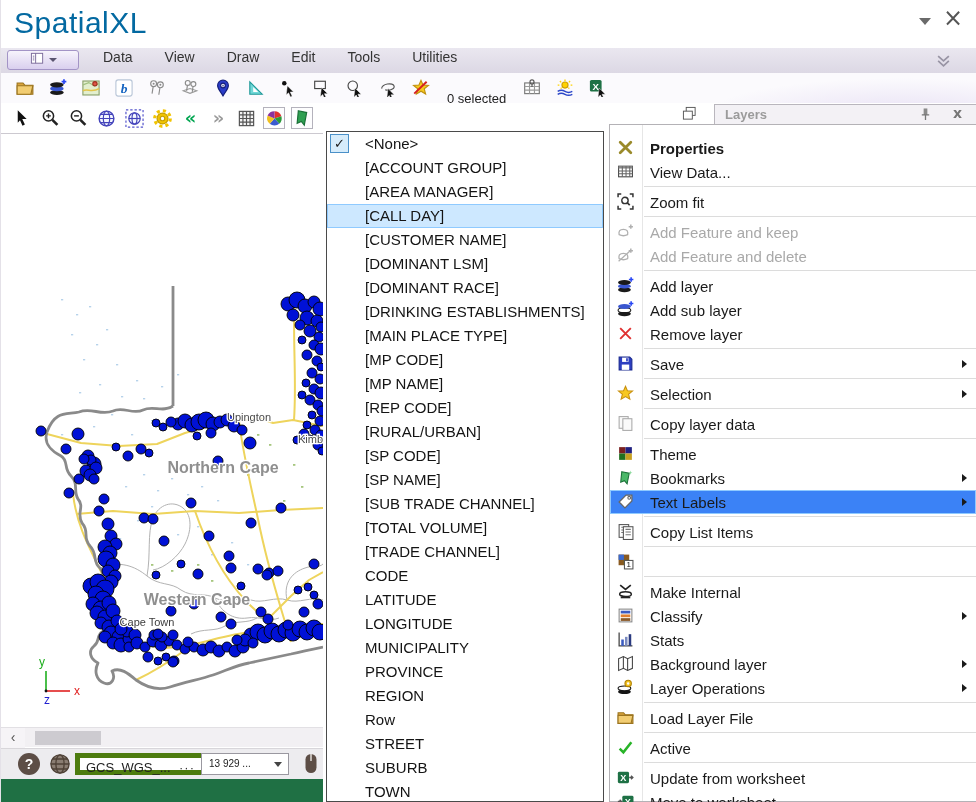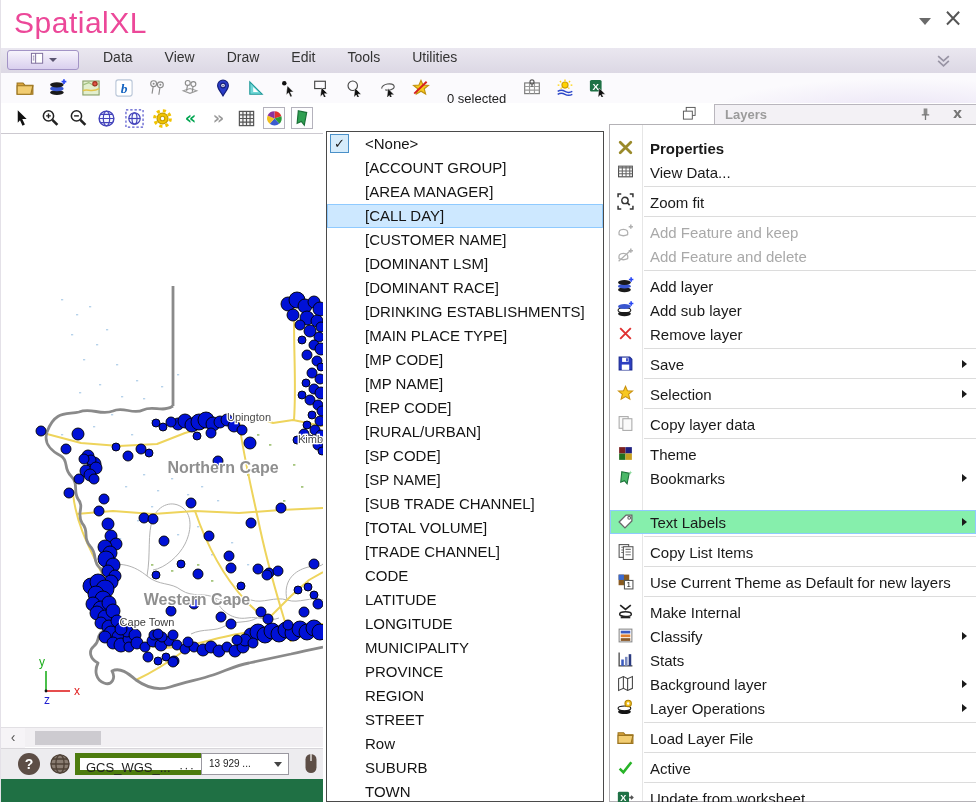--- a/index.html
+++ b/index.html
@@ -51,30 +51,30 @@
   .fl-row.hl{background:#cde8ff;box-shadow:inset 0 0 0 1px #8fcaff;}
   .fl-check{position:absolute;left:3px;top:2px;width:19px;height:19px;background:#d6ecfb;border:1px solid #4a90c8;box-sizing:border-box;text-align:center;line-height:17px;font-size:13px;color:#1a1a1a;font-family:"DejaVu Sans",sans-serif;}
   
   .context-menu{position:absolute;left:608px;top:124px;width:368px;height:678px;background:#fff;border:1px solid #b4b2b6;box-sizing:border-box;z-index:6;padding-top:11px;}
   .context-menu::before{content:'';position:absolute;left:32px;top:0;bottom:0;width:1px;background:#e6e6e6;}
   .cm-row{position:relative;height:24px;display:flex;align-items:center;font-size:15px;color:#1a1a1a;}
   .cm-icon{position:absolute;left:7px;top:3px;width:17px;height:17px;}
   .cm-label{margin-left:40px;white-space:nowrap;}
   .cm-row.bold .cm-label{font-weight:bold;}
   .cm-row.disabled{color:#a9a9a9;}
-  .cm-row.hl{background:#86efac;box-shadow:inset 0 0 0 1px #8fcaff;margin-top:20px;}
+  .cm-row.hl{background:#3b82f6;box-shadow:inset 0 0 0 1px #8fcaff;}
   .cm-arrow{position:absolute;right:9px;top:8px;width:0;height:0;border-left:5px solid #1a1a1a;border-top:4px solid transparent;border-bottom:4px solid transparent;}
   .cm-sep{height:1px;background:#dcdcdc;margin:2px 0 3px 34px;}
 </style>
 </head>
 <body>
 
 <div id="app">
   <div class="titlebar">
-    <span class="title" style="color: #ec4899;">SpatialXL</span>
+    <span class="title" style="color: #0369a1;">SpatialXL</span>
     <div class="win-collapse"></div>
     <div class="win-close">×</div>
   </div>
 
   <div class="menubar">
     <div class="app-btn">
       <span><svg width="15" height="15" viewBox="0 0 16 16">
             <rect x="1.5" y="2.5" width="12" height="10.5" fill="#fff" stroke="#7a6a9a"></rect>
             <path d="M6,2.5 V13" stroke="#7a6a9a"></path>
             <path d="M3,5.5 h1.6 M3,7.5 h1.6 M3,9.5 h1.6" stroke="#7a6a9a"></path>
@@ -600,22 +600,22 @@
       <div class="fl-row"><span>[SP NAME]</span></div>
       <div class="fl-row"><span>[SUB TRADE CHANNEL]</span></div>
       <div class="fl-row"><span>[TOTAL VOLUME]</span></div>
       <div class="fl-row"><span>[TRADE CHANNEL]</span></div>
       <div class="fl-row"><span>CODE</span></div>
       <div class="fl-row"><span>LATITUDE</span></div>
       <div class="fl-row"><span>LONGITUDE</span></div>
       <div class="fl-row"><span>MUNICIPALITY</span></div>
       <div class="fl-row"><span>PROVINCE</span></div>
       <div class="fl-row"><span>REGION</span></div>
+      <div class="fl-row"><span>Row</span></div>
       <div class="fl-row"><span>STREET</span></div>
-      <div class="fl-row"><span>Row</span></div>
       <div class="fl-row"><span>SUBURB</span></div>
       <div class="fl-row"><span>TOWN</span></div>
     </div>
 
   <div class="context-menu" id="ctxmenu">
       <div class="cm-row bold">
         <span class="cm-icon"><svg width="17" height="17" viewBox="0 0 16 16">
             <path d="M3,3 L13,13 M13,3 L3,13" stroke="#9a8a2a" stroke-width="2.6" stroke-linecap="round"></path>
           </svg></span>
         <span class="cm-label">Properties</span>
@@ -743,21 +743,20 @@
       </div>
       <div class="cm-sep"></div>
       <div class="cm-row">
         <span class="cm-icon"><svg width="17" height="17" viewBox="0 0 16 16">
             <rect x="1.5" y="1.5" width="10" height="10" fill="#8a5a20"></rect>
             <rect x="1.5" y="1.5" width="5" height="5" fill="#3a6ad0"></rect>
             <rect x="6.5" y="6.5" width="5" height="5" fill="#2a9a3a"></rect>
             <rect x="7" y="7" width="8" height="8" fill="#fff" stroke="#555"></rect>
             <text x="11" y="13.6" font-size="7.5" fill="#111" text-anchor="middle">1</text>
           </svg></span>
-        <span class="cm-label">Use Current Theme as Default for new layers</span>
       </div>
       <div class="cm-sep"></div>
       <div class="cm-row">
         <span class="cm-icon"><svg width="17" height="17" viewBox="0 0 16 16">
             <path d="M3,2 L8,6 L13,2" stroke="#222" fill="none" stroke-width="1.6"></path>
             <ellipse cx="8" cy="10.5" rx="5.5" ry="2.2" fill="none" stroke="#222" stroke-width="1.4"></ellipse>
             <path d="M3.5,13.8 h9" stroke="#222" stroke-width="1.2"></path>
           </svg></span>
         <span class="cm-label">Make Internal</span>
       </div>

